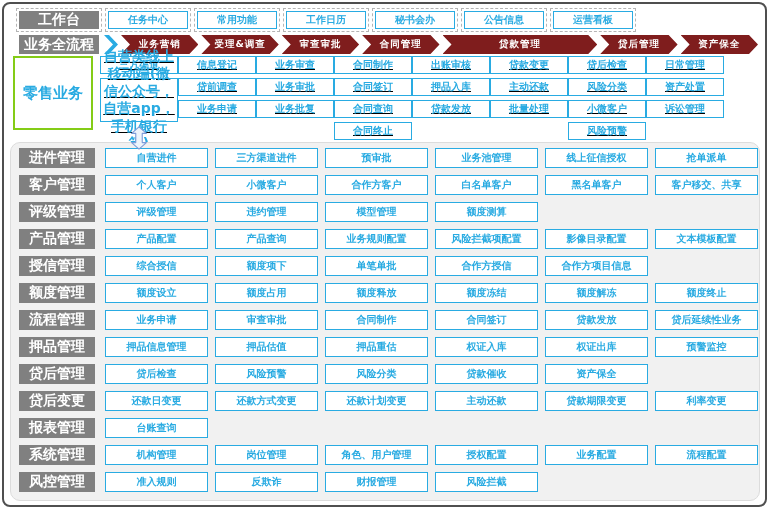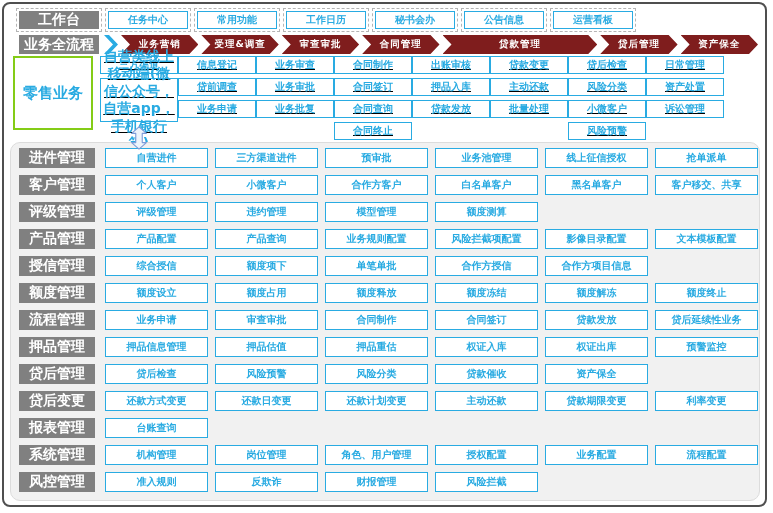--- a/index.html
+++ b/index.html
@@ -251,22 +251,22 @@
           <div class="btn">贷后检查</div>
           <div class="btn">风险预警</div>
           <div class="btn">风险分类</div>
           <div class="btn">贷款催收</div>
           <div class="btn">资产保全</div>
         </div>
       </div>
       <div class="module-row">
         <div class="gray-box module-label">贷后变更</div>
         <div class="module-grid">
+          <div class="btn">还款日变更</div>
           <div class="btn">还款方式变更</div>
-          <div class="btn">还款日变更</div>
           <div class="btn">还款计划变更</div>
           <div class="btn">主动还款</div>
           <div class="btn">贷款期限变更</div>
           <div class="btn">利率变更</div>
         </div>
       </div>
       <div class="module-row">
         <div class="gray-box module-label">报表管理</div>
         <div class="module-grid">
           <div class="btn">台账查询</div>

